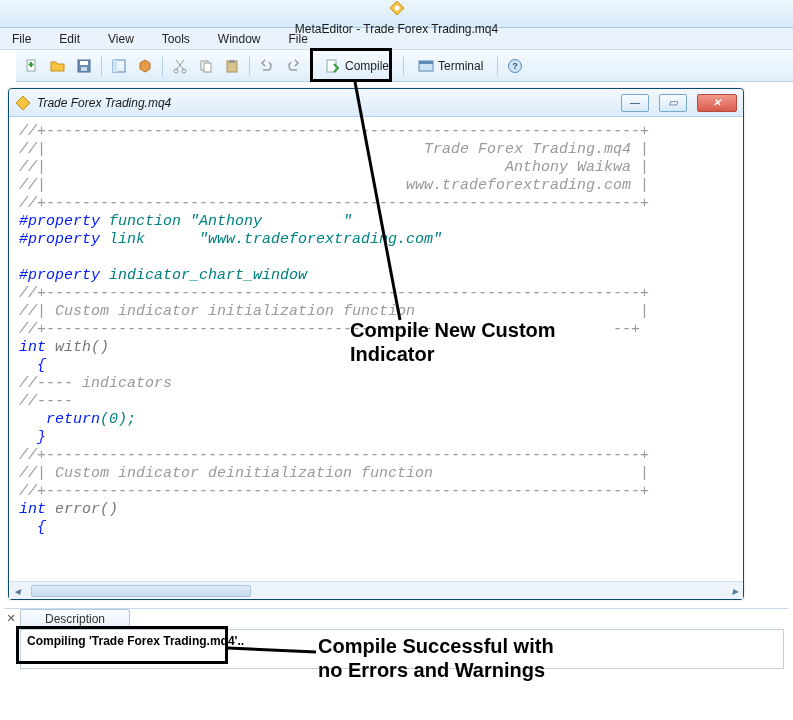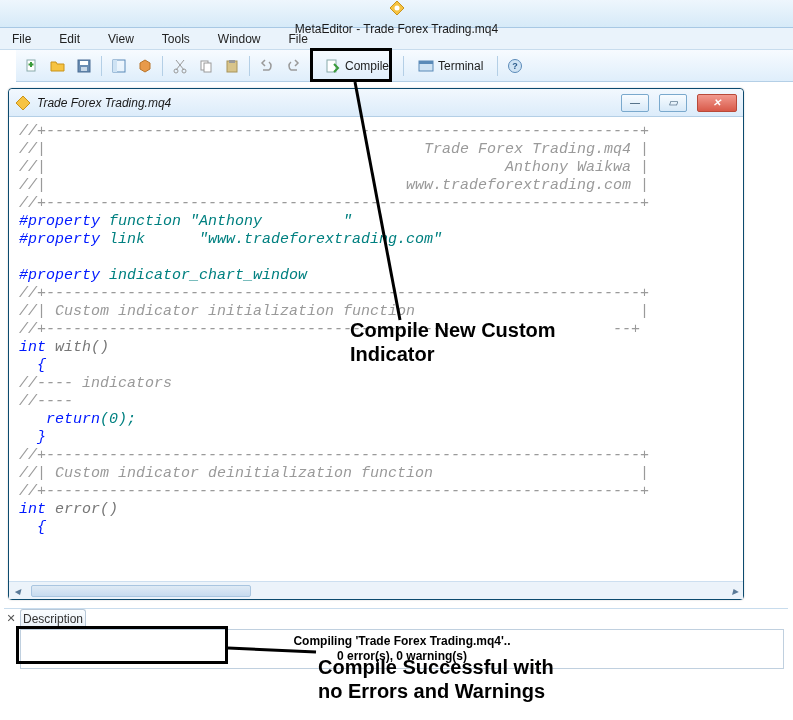--- a/index.html
+++ b/index.html
@@ -40,23 +40,23 @@
 
 .hscroll { position:absolute; left:0; right:0; bottom:0; height:18px; background:#ecf3fa; border-top:1px solid #cddff0; display:flex; align-items:center; }
 .hscroll .thumb { width:220px; height:12px; margin-left:6px; background:linear-gradient(#dfeaf5,#c7dbef); border:1px solid #a9c5e0; border-radius:2px; }
 .hscroll .track { flex:1; }
 .hscroll .arrow { width:16px; height:16px; display:flex; align-items:center; justify-content:center; color:#5a7a98; }
 
 
 .bottom-panel { position:absolute; top:608px; left:4px; width:784px; height:108px; border-top:1px solid #c8dced; background:#fff; }
 .close-x { position:absolute; left:0; top:2px; width:14px; height:14px; font-size:11px; color:#555; display:flex; align-items:center; justify-content:center; }
 .tab-strip { position:absolute; left:16px; top:0; height:20px; display:flex; }
-.tab { padding:2px 2px; border:1px solid #b8c8d8; border-bottom:none; background:linear-gradient(#fafdff,#e6eff8); font-size:12px; color:#333; border-radius:3px 3px 0 0; }
+.tab { padding:2px 24px; border:1px solid #b8c8d8; border-bottom:none; background:linear-gradient(#fafdff,#e6eff8); font-size:12px; color:#333; border-radius:3px 3px 0 0; }
 .output { position:absolute; left:16px; top:20px; right:4px; height:40px; border:1px solid #c0d0df; padding:4px 6px; font-size:12px; line-height:15px; color:#000; background:#fff; }
-.output .bold { font-weight:bold;text-align:center; }
+.output .bold { font-weight:bold; }
 .output-highlight { position:absolute; top:626px; left:16px; width:212px; height:38px; border:3px solid #000; z-index:100; pointer-events:none; }
 
 
 .annot { position:absolute; font:bold 20px Arial,sans-serif; color:#000; z-index:101; line-height:24px; }
 .annot1 { top:318px; left:350px; }
 .annot2 { top:634px; left:318px; }
 svg.connector { position:absolute; top:0; left:0; z-index:99; pointer-events:none; }
 
 
 .ico { width:16px; height:16px; display:block; }
@@ -220,27 +220,26 @@
   </div>
 </div>
 
 <div class="bottom-panel">
   <div class="close-x">✕</div>
   <div class="tab-strip">
     <div class="tab">Description</div>
   </div>
   <div class="output">
     <div class="bold">Compiling 'Trade Forex Trading.mq4'..</div>
-    <div class="bold">0 error(s), 0 warning(s)</div>
   </div>
 </div>
 
 <div class="output-highlight"></div>
 
 <div class="annot annot1" style="white-space: pre-line;">Compile New Custom
 Indicator</div>
-<div class="annot annot2" style="white-space: pre-line; margin-top: 21px;">Compile Successful with
+<div class="annot annot2" style="white-space: pre-line;">Compile Successful with
 no Errors and Warnings</div>
 
 <svg class="connector" width="793" height="720">
   <line x1="355" y1="82" x2="400" y2="320" stroke="#000" stroke-width="3"></line>
   <line x1="228" y1="648" x2="316" y2="652" stroke="#000" stroke-width="3"></line>
 </svg>
 
 </body></html>

